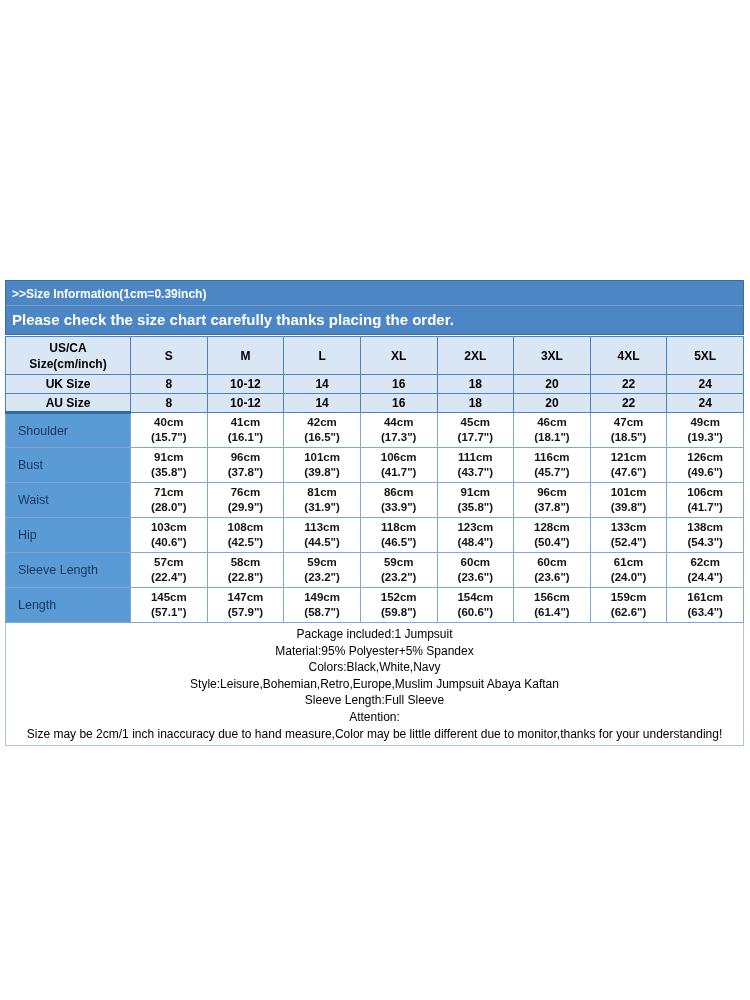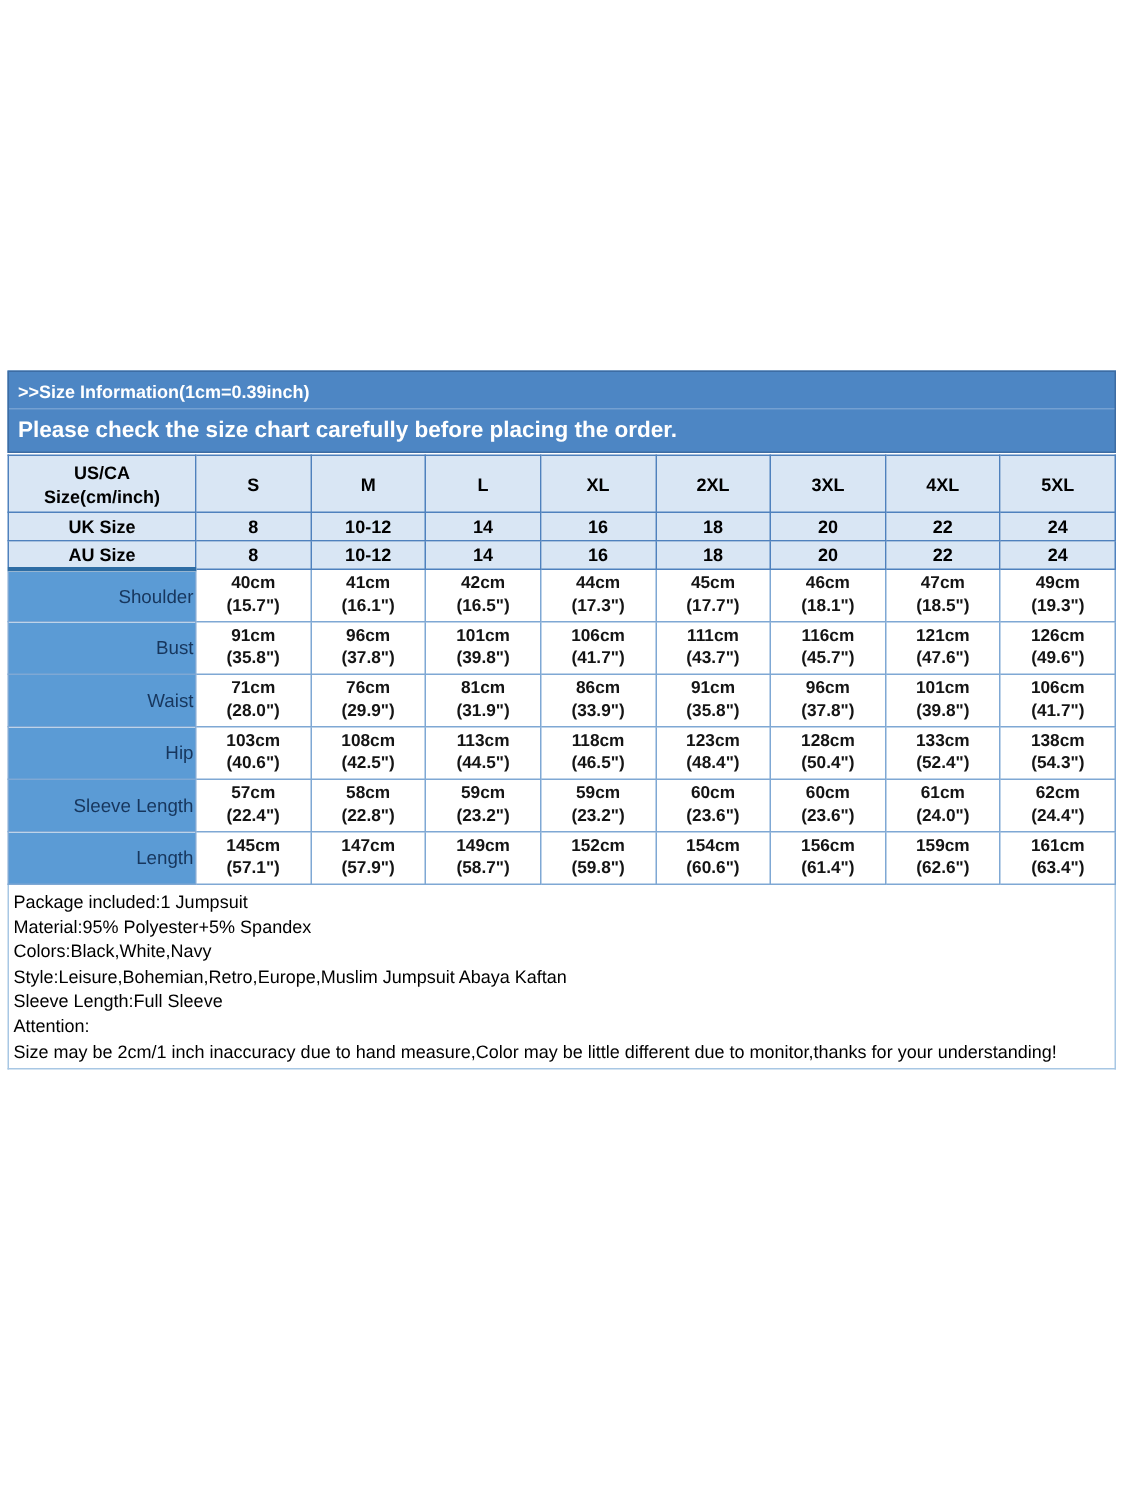--- a/index.html
+++ b/index.html
@@ -11,21 +11,21 @@
     --dark-sep:#2e6da4;
     --notes-border:#a8c7e4;
     --label-text:#17365d;
   }
   html,body{margin:0;padding:0;}
   body{
     width:750px;height:1000px;background:#ffffff;position:relative;
     font-family:"Liberation Sans",sans-serif;
     -webkit-font-smoothing:antialiased;
   }
-  .sheet{position:absolute;left:5px;top:247px;width:739px;}
+  .sheet{position:absolute;left:5px;top:280px;width:739px;}
 
   
   .title-block{
     background:var(--title-blue);
     border:1px solid #3d6ca3;
     color:#ffffff;font-weight:bold;
     box-sizing:border-box;
   }
   .title-line1{font-size:12px;line-height:14px;padding:6px 4px 4px 6px;border-bottom:1px solid rgba(255,255,255,0.22);}
   .title-line2{font-size:15px;line-height:17px;padding:5px 4px 6px 6px;}
@@ -43,46 +43,46 @@
   }
   th.corner{height:38px;line-height:16px;padding:1px 12px;}
   tr.size-row th,tr.size-row td{height:19px;margin-left:34px;}
   tr.au-row th.side{border-bottom:3px solid var(--dark-sep);}
 
   tbody tr{height:35px;}
   tbody th.rowlabel{
     background:var(--label-blue);
     color:var(--label-text);
     font-size:12.5px;font-weight:normal;
-    text-align:right;padding-left:12px;margin-left:40px;
+    text-align:left;padding-left:12px;margin-left:40px;
   }
   tbody td{
     background:#ffffff;color:#141414;
     font-size:11.5px;line-height:15px;
     text-align:center;vertical-align:middle;font-weight:bold;
   }
 
   
   .notes{
     border:1px solid var(--notes-border);
     border-top:none;
     padding:3px 3px 3px 3px;
     font-size:12px;line-height:16.6px;color:#000;
     box-sizing:border-box;
   }
-  .notes div{white-space:nowrap;}
+  .notes div{white-space:nowrap;text-align:center;}
 </style>
 </head>
 <body>
 
 <div class="sheet">
 
   <div class="title-block">
     <div class="title-line1">&gt;&gt;Size Information(1cm=0.39inch)</div>
-    <div class="title-line2">Please check the size chart carefully before placing the order.</div>
+    <div class="title-line2">Please check the size chart carefully thanks placing the order.</div>
   </div>
 
   <table class="size-table">
     <colgroup>
         <col class="c0">
         <col span="8">
       </colgroup>
     <thead>
       <tr id="size-header-row">
         <th class="corner">

